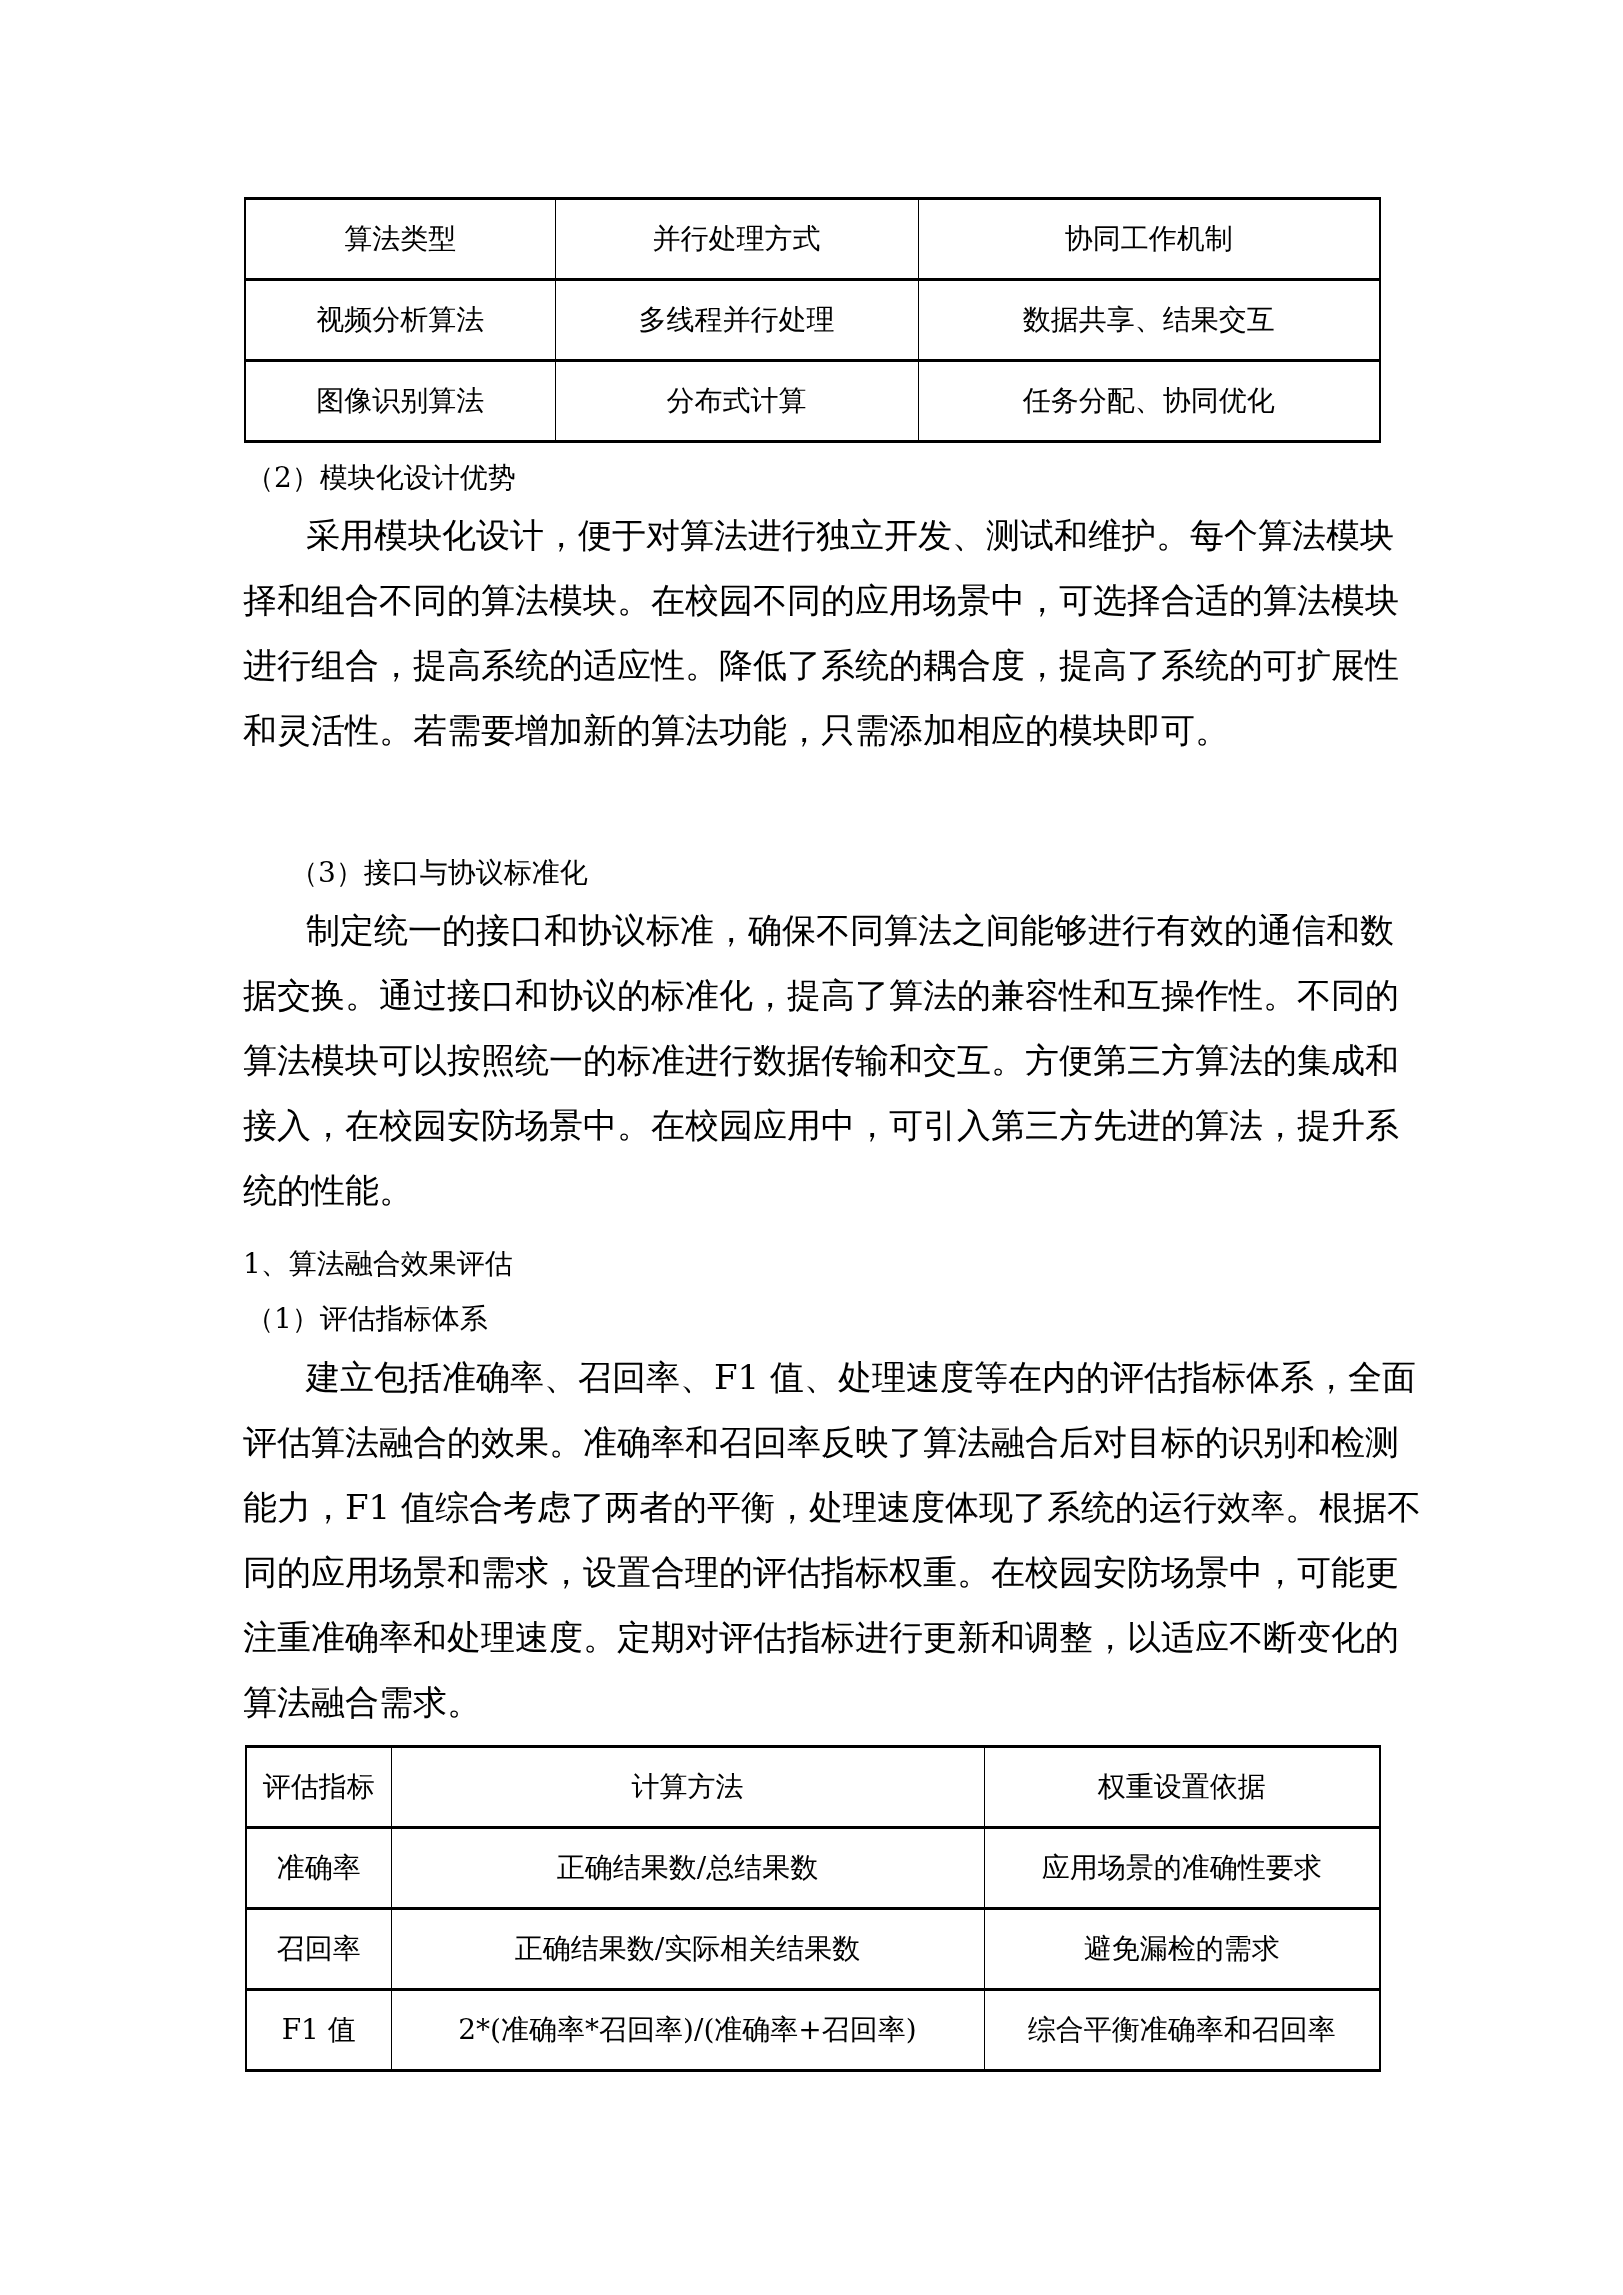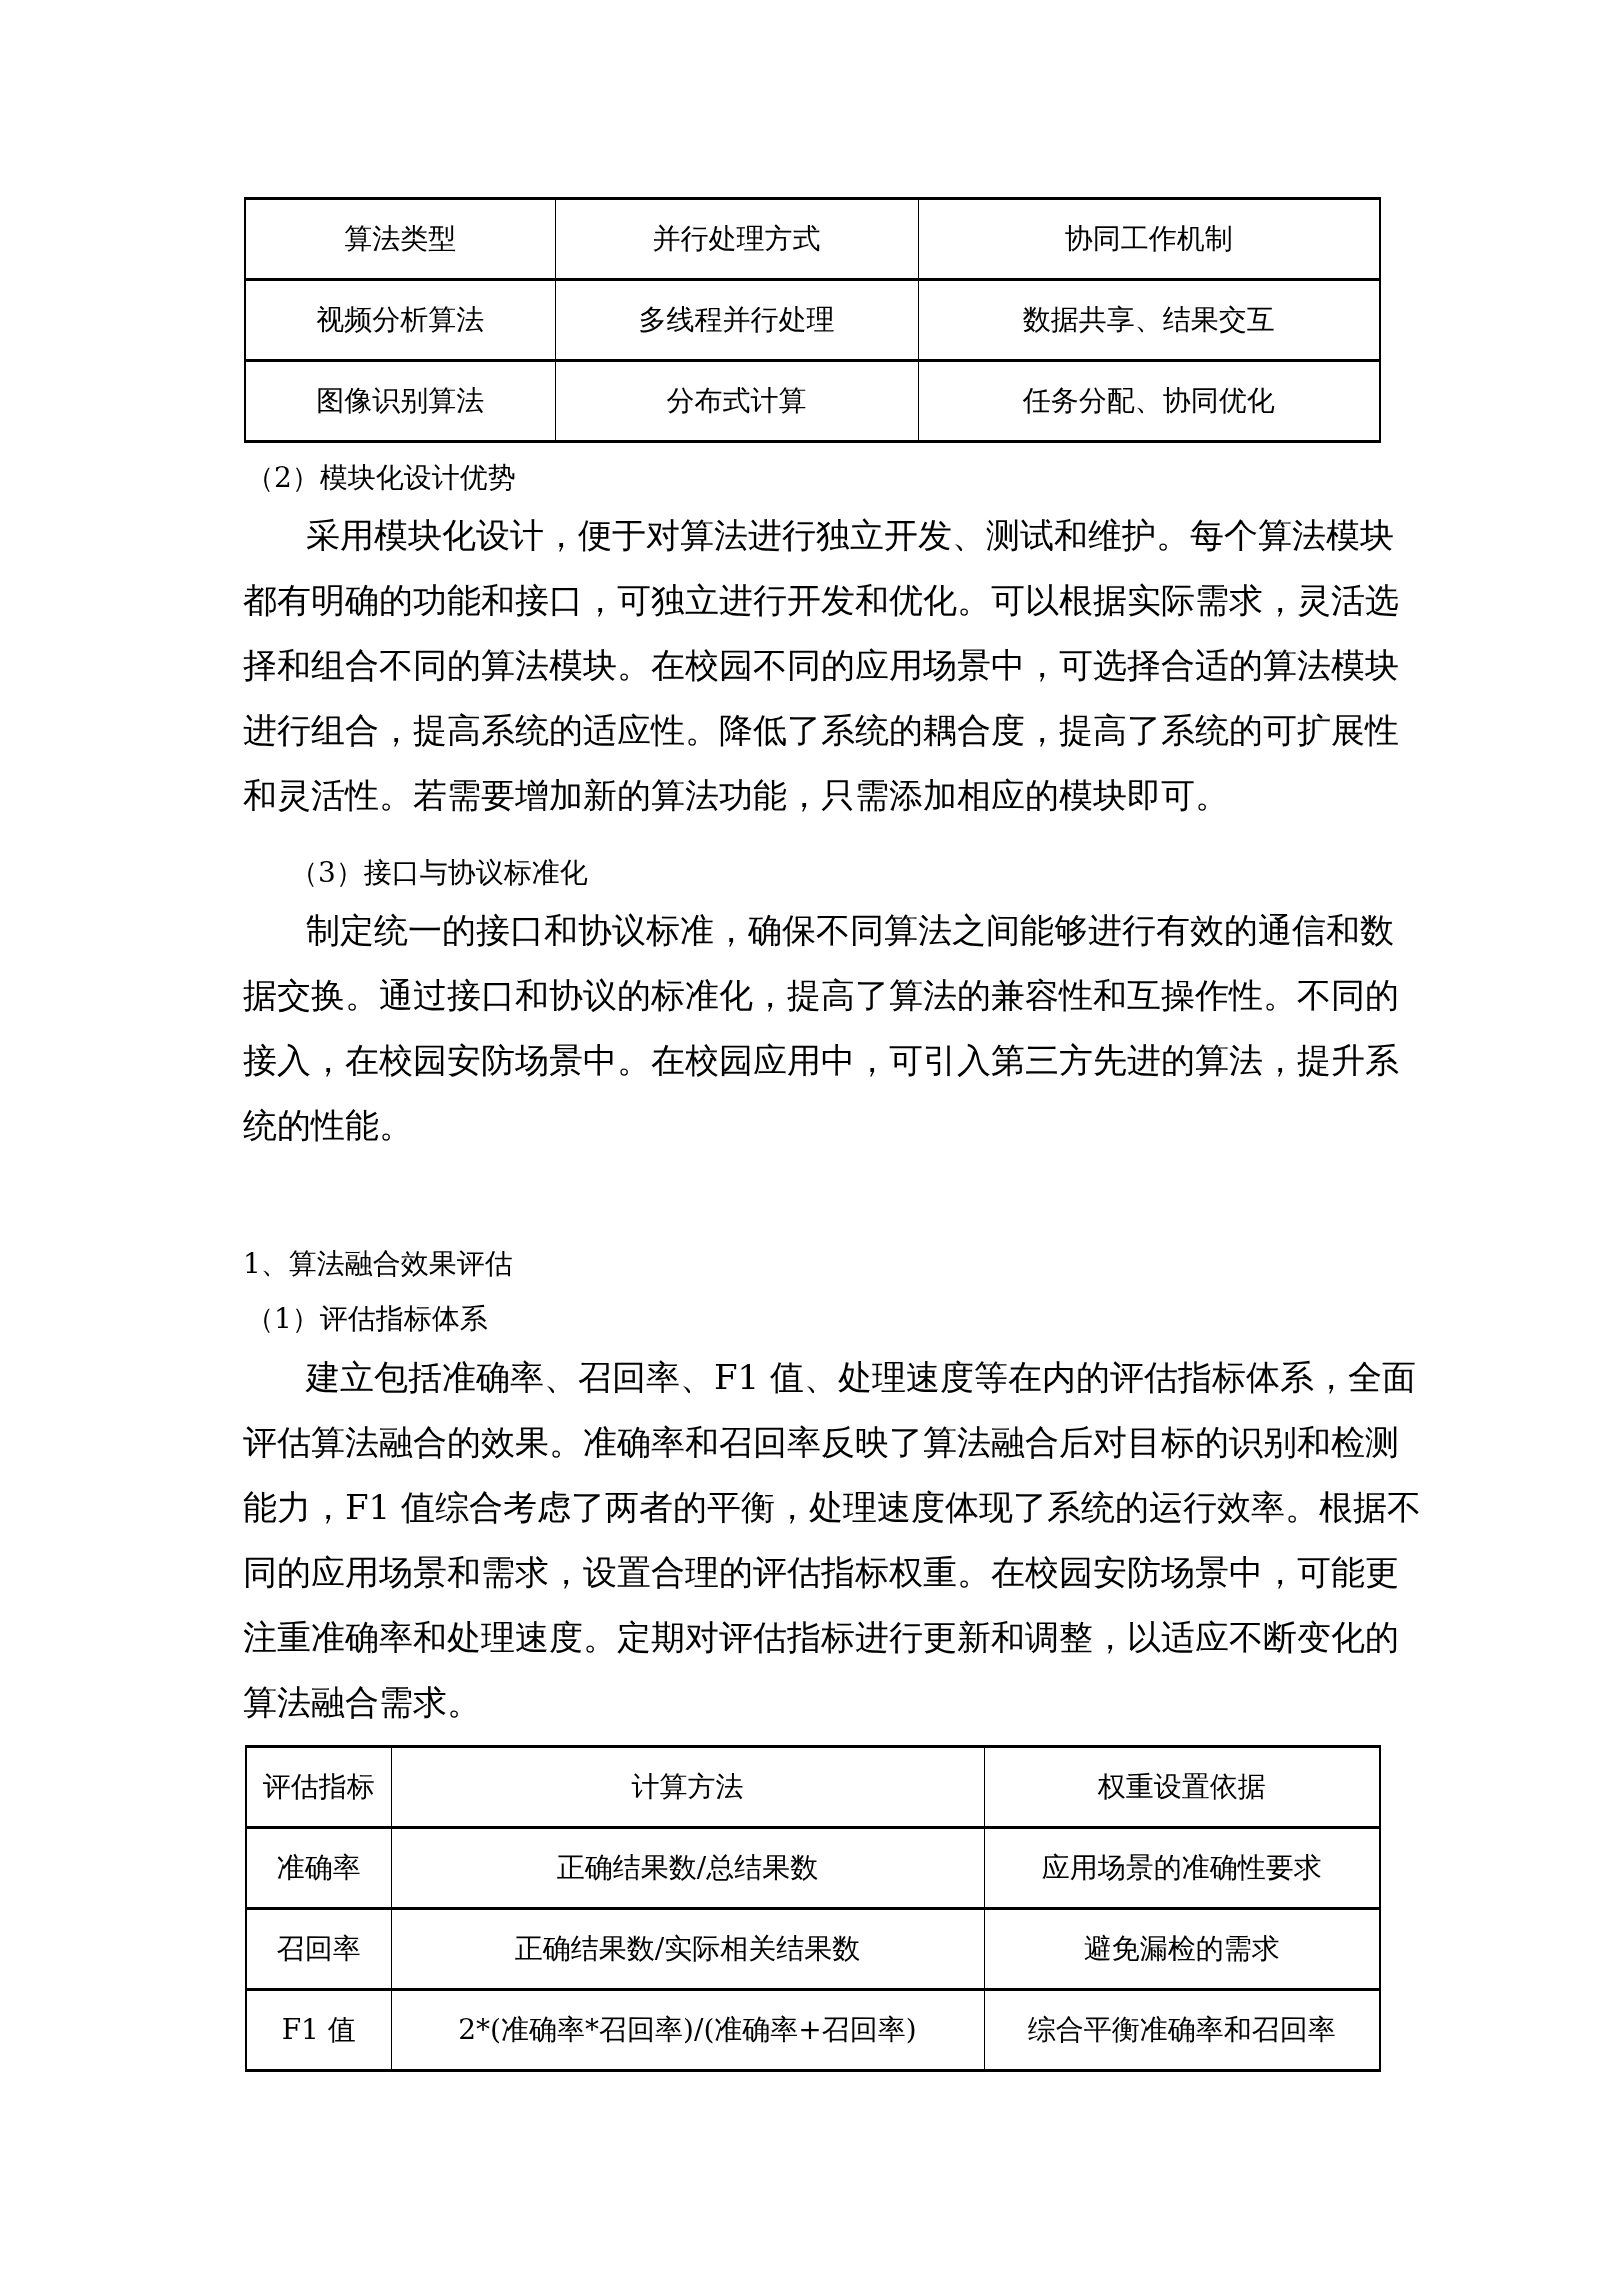--- a/index.html
+++ b/index.html
@@ -52,30 +52,30 @@
       <td class="first">图像识别算法</td>
       <td>分布式计算</td>
       <td class="last">任务分配、协同优化</td>
     </tr>
   </tbody>
     </table>
 
   <div class="heading" style="left:246px; top:464px;">（2）模块化设计优势</div>
   <div class="para" style="top:503px;">
     <span class="line first">采用模块化设计，便于对算法进行独立开发、测试和维护。每个算法模块</span>
-    <span class="line">都有明确的功能和接口，可独立进行开发和优化。可以根据实际需求，灵活选</span>
     <span class="line">择和组合不同的算法模块。在校园不同的应用场景中，可选择合适的算法模块</span>
     <span class="line">进行组合，提高系统的适应性。降低了系统的耦合度，提高了系统的可扩展性</span>
     <span class="line">和灵活性。若需要增加新的算法功能，只需添加相应的模块即可。</span>
   </div>
 
   <div class="heading" style="left:246px; top:859px;margin-left:44px;">（3）接口与协议标准化</div>
   <div class="para" style="top:898px;">
     <span class="line first">制定统一的接口和协议标准，确保不同算法之间能够进行有效的通信和数</span>
     <span class="line">据交换。通过接口和协议的标准化，提高了算法的兼容性和互操作性。不同的</span>
+    <span class="line">算法模块可以按照统一的标准进行数据传输和交互。方便第三方算法的集成和</span>
     <span class="line">接入，在校园安防场景中。在校园应用中，可引入第三方先进的算法，提升系</span>
     <span class="line">统的性能。</span>
   </div>
 
   <div class="heading" style="left:243px; top:1250px;">1、算法融合效果评估</div>
   <div class="heading" style="left:246px; top:1305px;">（1）评估指标体系</div>
   <div class="para" style="top:1345px;">
     <span class="line first">建立包括准确率、召回率、F1 值、处理速度等在内的评估指标体系，全面</span>
     <span class="line">评估算法融合的效果。准确率和召回率反映了算法融合后对目标的识别和检测</span>
     <span class="line">能力，F1 值综合考虑了两者的平衡，处理速度体现了系统的运行效率。根据不</span>

